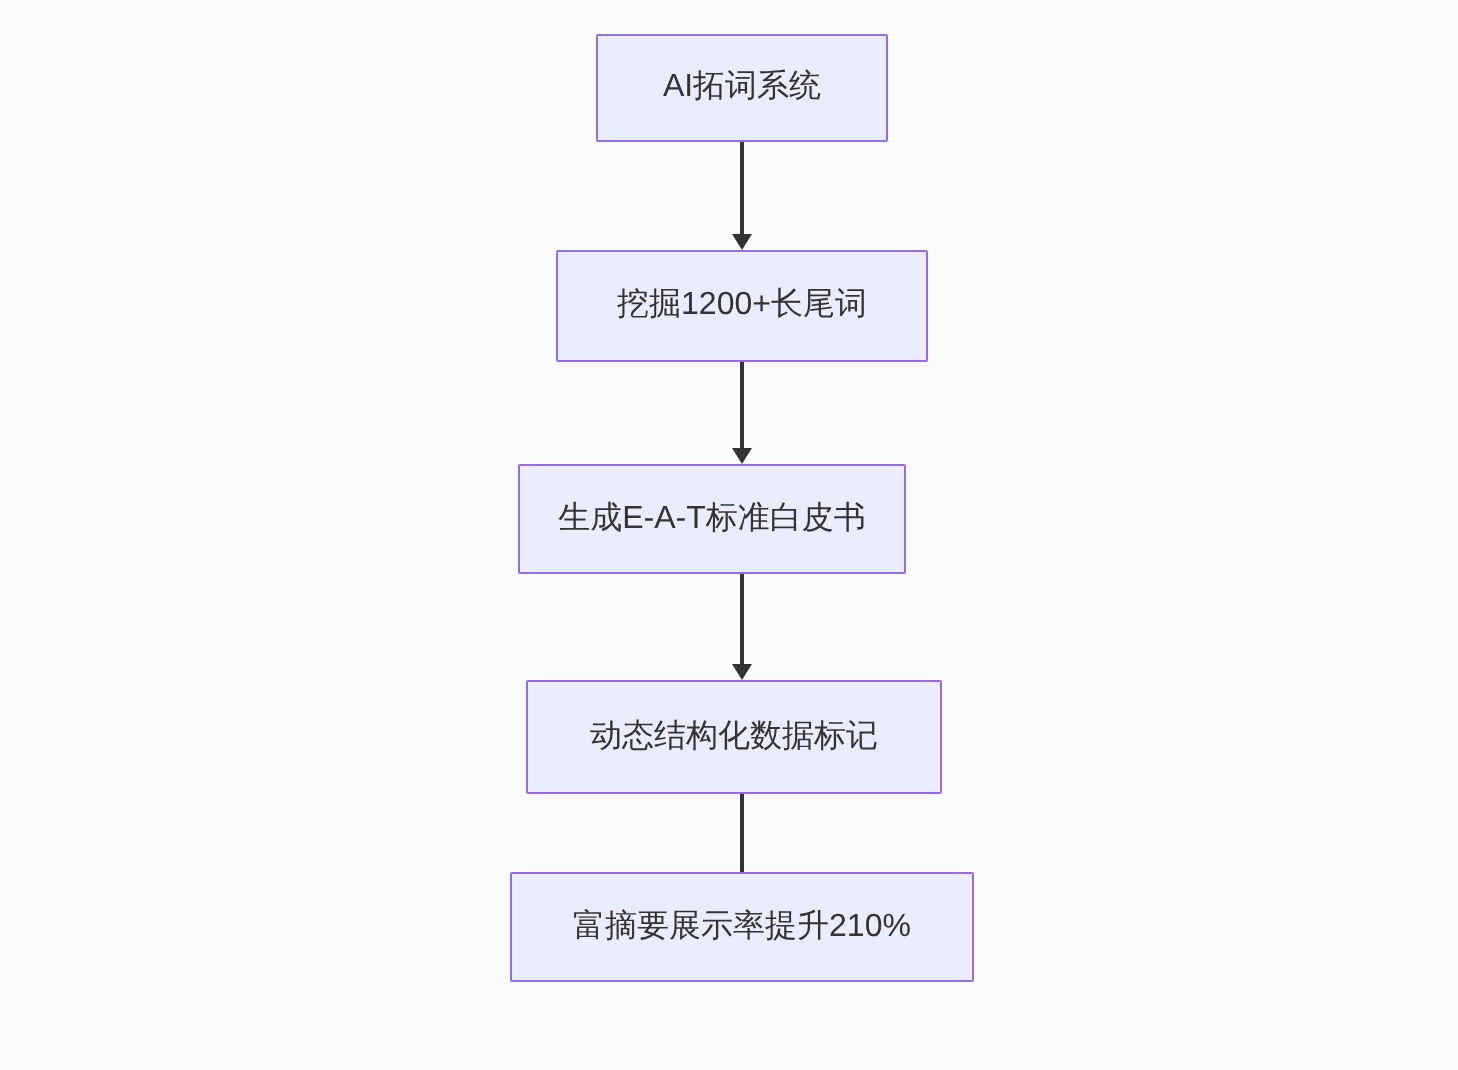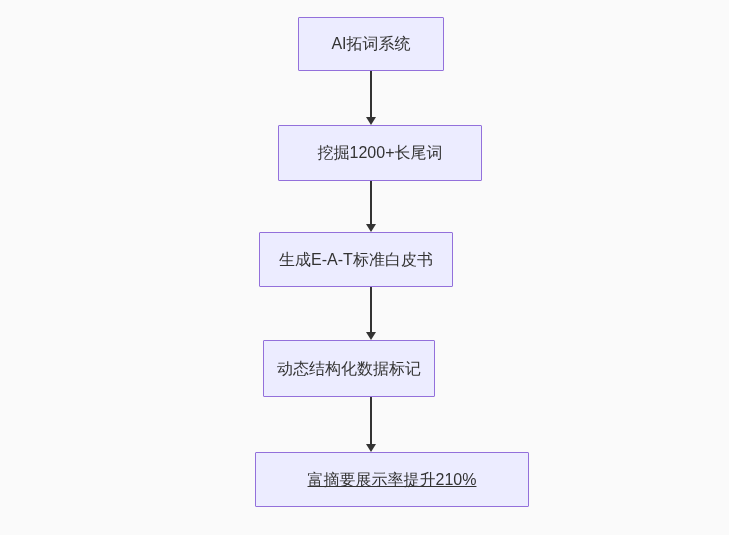--- a/index.html
+++ b/index.html
@@ -66,44 +66,44 @@
 
   <div class="node" style="left:298px; top:17px; width:146px; height:54px;">
     <span>AI拓词系统</span>
   </div>
 
   <div class="edge" style="top:71px; height:54px;">
     <div class="line"></div>
     <div class="head"></div>
   </div>
 
-  <div class="node" style="left:278px; top:125px; width:204px; height:56px;text-align:right;">
+  <div class="node" style="left:278px; top:125px; width:186px; height:56px;text-align:right;">
     <span>挖掘1200+长尾词</span>
   </div>
 
   <div class="edge" style="top:181px; height:51px;">
     <div class="line"></div>
     <div class="head"></div>
   </div>
 
   <div class="node" style="left:259px; top:232px; width:194px; height:55px;">
     <span>生成E-A-T标准白皮书</span>
   </div>
 
   <div class="edge" style="top:287px; height:53px;">
     <div class="line"></div>
     <div class="head"></div>
   </div>
 
-  <div class="node" style="left:263px; top:340px; width:172px; height:57px;">
+  <div class="node" style="left:263px; top:340px; width:208px; height:57px;">
     <span>动态结构化数据标记</span>
   </div>
 
   <div class="edge" style="top:397px; height:55px;">
     <div class="line"></div>
     <div class="head"></div>
   </div>
 
-  <div class="node" style="left:255px; top:452px; width:274px; height:55px;text-decoration:underline;">
+  <div class="node" style="left:255px; top:436px; width:232px; height:55px;">
     <span>富摘要展示率提升210%</span>
   </div>
 
 </div>
 
 </body></html>

